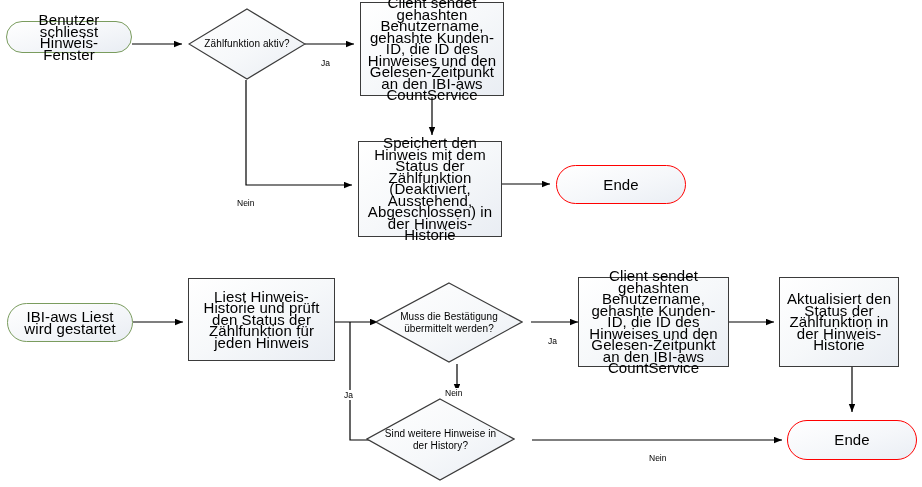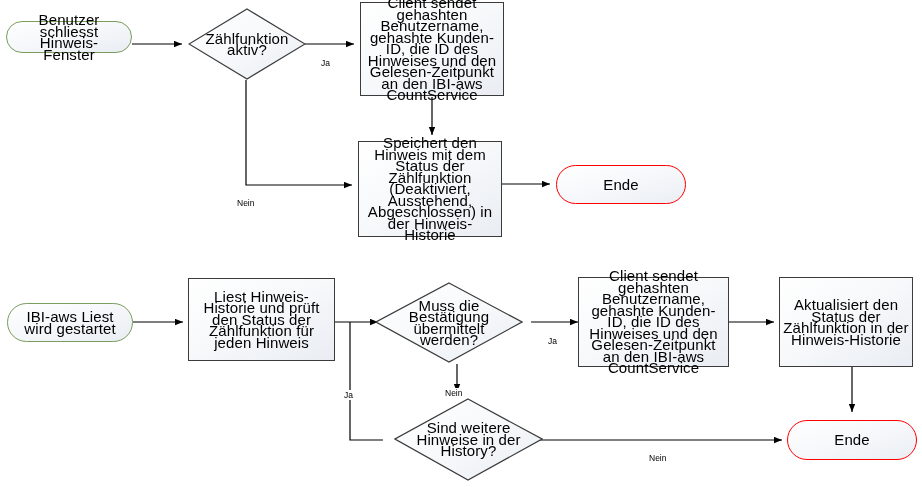--- a/index.html
+++ b/index.html
@@ -62,21 +62,21 @@
     background: linear-gradient(to bottom right, #ffffff 0%, #f6f8fa 50%, #e9edf3 100%);
   }
   
   .decision {
     position: absolute;
     display: flex;
     align-items: center;
     justify-content: center;
     text-align: center;
     color: #000000;
-    font-size: 15px;
+    font-size: 10px;
     line-height: 11.5px;
     letter-spacing: 0.1px;
   }
   .decision svg.dia {
     position: absolute;
     left: 0;
     top: 0;
   }
   .decision .lbl {
     position: relative;
@@ -189,25 +189,25 @@
       </defs>
       <polygon points="74,1 147,40 74,80 1,40" fill="url(#dg2)" stroke="#3b3b3b" stroke-width="1.2"></polygon>
     </svg>
     <span class="lbl">Muss die Bestätigung übermittelt werden?</span>
   </div>
 
   <div class="node process" style="left:578px; top:277px; width:151px; height:90px;">
     <span class="lbl">Client sendet gehashten Benutzername, gehashte Kunden-ID, die ID des Hinweises und den Gelesen-Zeitpunkt an den IBI-aws CountService</span>
   </div>
 
-  <div class="node process" style="left:779px; top:277px; width:134px; height:90px;">
+  <div class="node process" style="left:779px; top:277px; width:120px; height:90px;">
     <span class="lbl">Aktualisiert den Status der Zählfunktion in der Hinweis-Historie</span>
   </div>
 
-  <div class="decision" style="left:394px; top:398px; width:149px; height:83px;">
+  <div class="decision" style="left:366px; top:398px; width:149px; height:83px;">
     <svg class="dia" width="149" height="83" viewBox="0 0 149 83">
       <defs>
         <linearGradient id="dg3" x1="0" y1="0" x2="1" y2="1">
           <stop offset="0%" stop-color="#ffffff"></stop>
           <stop offset="55%" stop-color="#f6f8fa"></stop>
           <stop offset="100%" stop-color="#e9edf3"></stop>
         </linearGradient>
       </defs>
       <polygon points="74,1 148,41 74,82 1,41" fill="url(#dg3)" stroke="#3b3b3b" stroke-width="1.2"></polygon>
     </svg>

